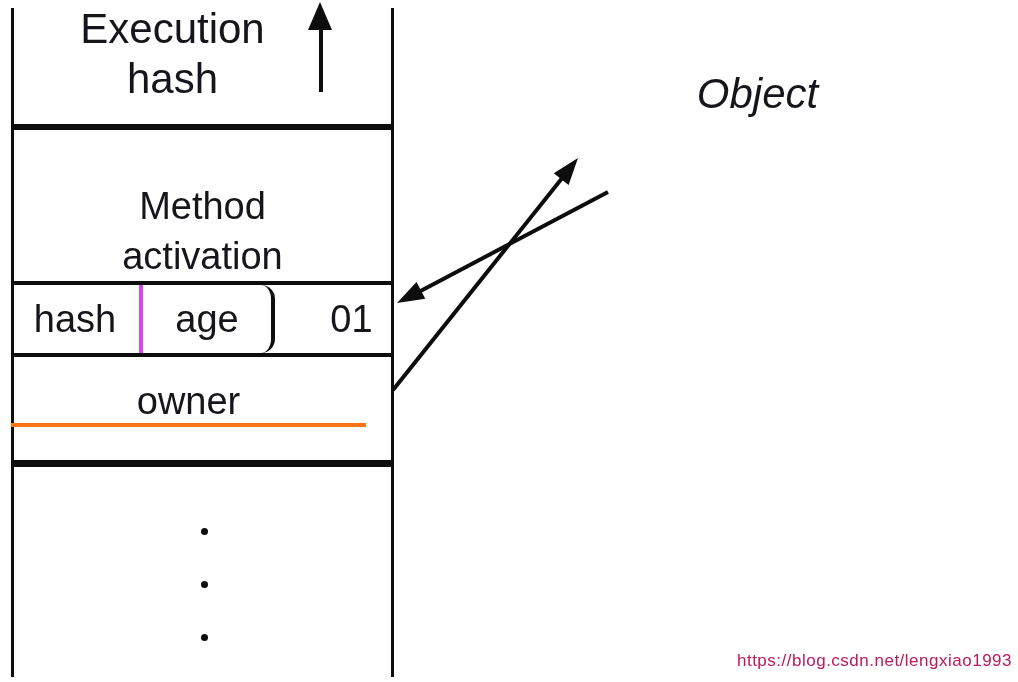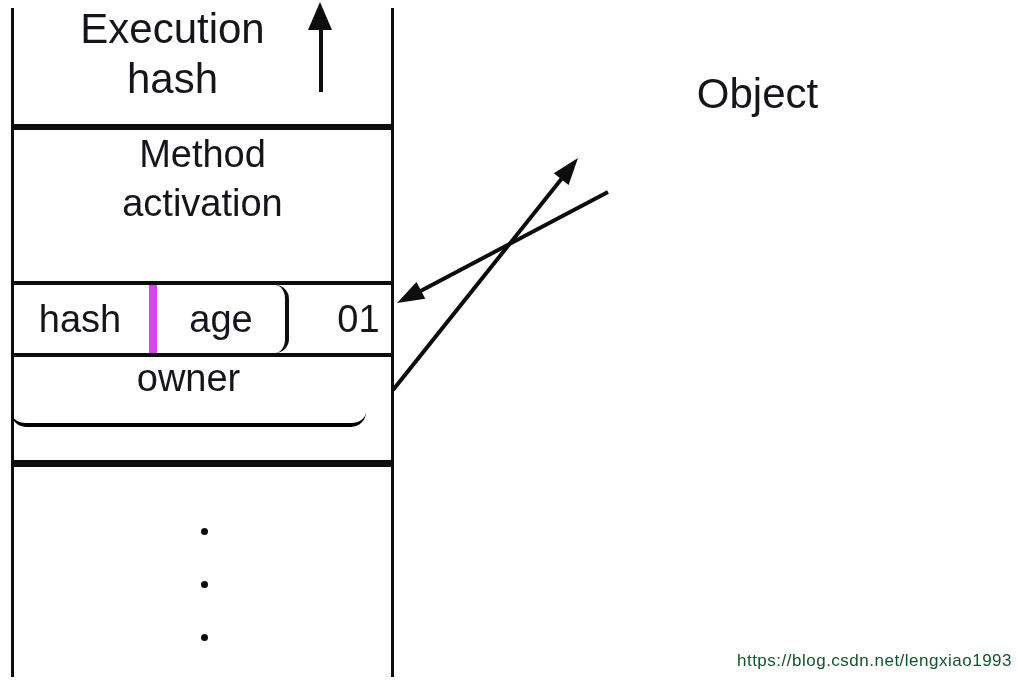--- a/index.html
+++ b/index.html
@@ -8,24 +8,23 @@
     width: 1018px;
     height: 682px;
     background: #ffffff;
     font-family: "Liberation Sans", sans-serif;
     color: #15151c;
     overflow: hidden;
   }
   .label { color: #15151c; }
   .center-flex {
     display: flex;
-    align-items: flex-start;
+    align-items: flex-end;
     justify-content: center;
     text-align: center;
-    border-radius: 15px;
   }
   
   .col-border { position: absolute; width: 3px; top: 8px; height: 669px; background: #0d0d0d; }
   .hline { position: absolute; background: #0d0d0d; }
   .exec-title {
     position: absolute; left: 50px; top: 4px; width: 245px;
     font-size: 42px; line-height: 1.18; text-align: center;
   }
   .up-arrow-head {
     position: absolute; left: 308px; top: 2px; width: 0; height: 0;
@@ -44,52 +43,52 @@
     box-sizing: border-box;
     border-top: 4px solid #0d0d0d;
     border-bottom: 4px solid #0d0d0d;
     display: flex;
     font-size: 38px;
   }
   .lock-cell {
     box-sizing: border-box;
     display: flex; align-items: center; justify-content: center;
   }
-  .lock-cell.hash { width: 146px; border-right: 8px solid #d946ef; }
+  .lock-cell.hash { width: 132px; border-right: 4px solid #d946ef; }
   .lock-cell.age  { width: 132px; border-right: 4px solid #0d0d0d; border-radius: 14px; }
   .lock-cell.tag  { flex: 1; margin-left: 34px; }
   .owner-row {
     position: absolute; left: 11px; top: 357px; width: 355px; height: 70px;
     box-sizing: border-box;
-    border-bottom: 4px solid #000000;
+    border-bottom: 4px solid #f97316;
     font-size: 38px;
   }
   .dot {
     position: absolute; width: 7px; height: 7px; border-radius: 50%;
     background: #0d0d0d;
   }
   
   .object-title {
     position: absolute; left: 655px; top: 70px; width: 205px;
-    font-size: 42px; text-align: center;
+    font-size: 42px; text-align: center; font-style: italic;
   }
   .object-box {
     position: absolute; left: 583px; top: 152px; width: 430px; height: 328px;
     box-sizing: border-box;
     border: 4px solid #0d0d0d;
   }
   .sp-row {
     box-sizing: border-box;
     height: 83px; border-bottom: 4px solid #0d0d0d;
     font-size: 40px;
   }
   .arrow-layer { position: absolute; left: 0; top: 0; pointer-events: none; }
   .watermark {
     position: absolute; right: 6px; top: 651px;
-    font-size: 17px; color: #14532d; letter-spacing: 0.5px;
+    font-size: 17px; color: #be185d; letter-spacing: 0.5px;
   }
 </style>
 </head>
 <body>
 
 <div class="page">
 
   <div class="col-border" style="left:11px;"></div>
   <div class="col-border" style="left:391px;"></div>
 

